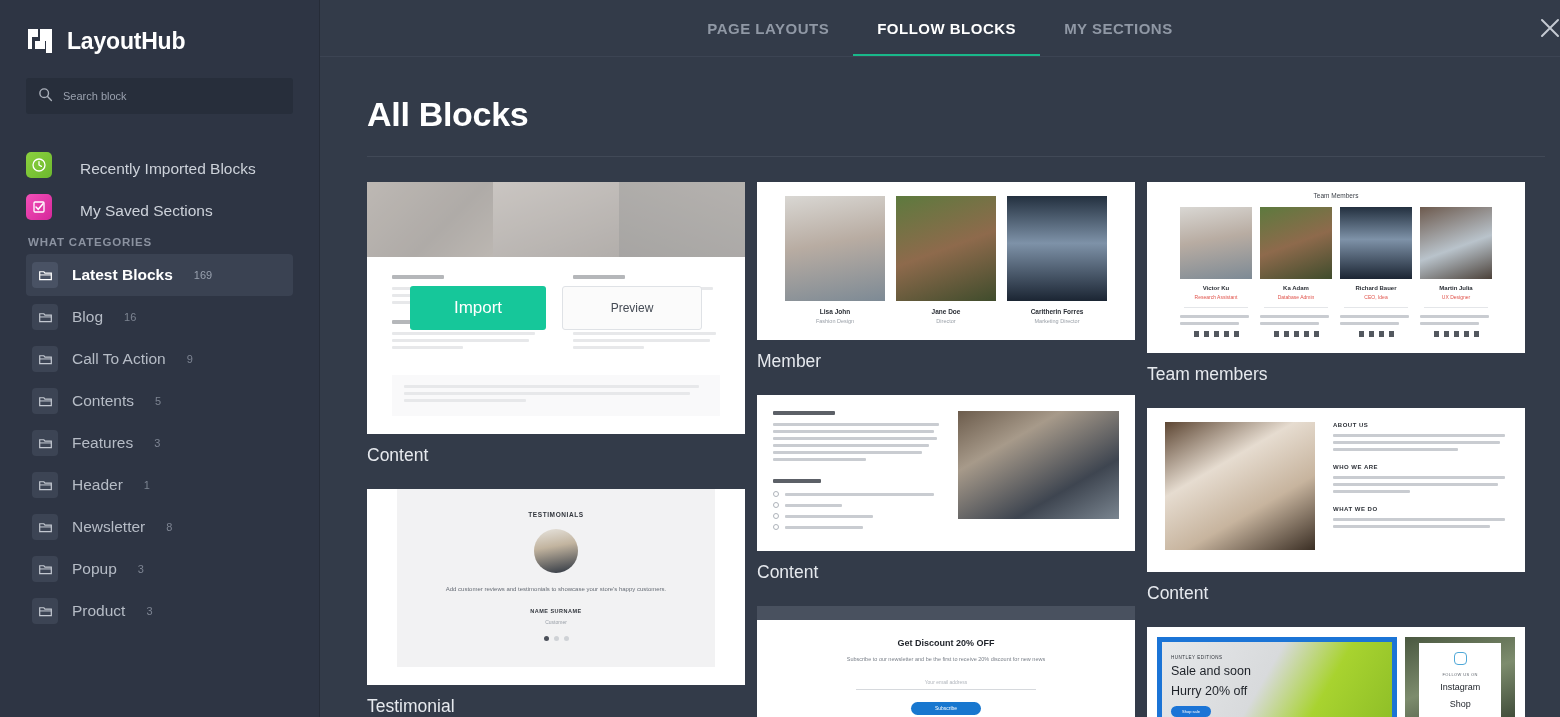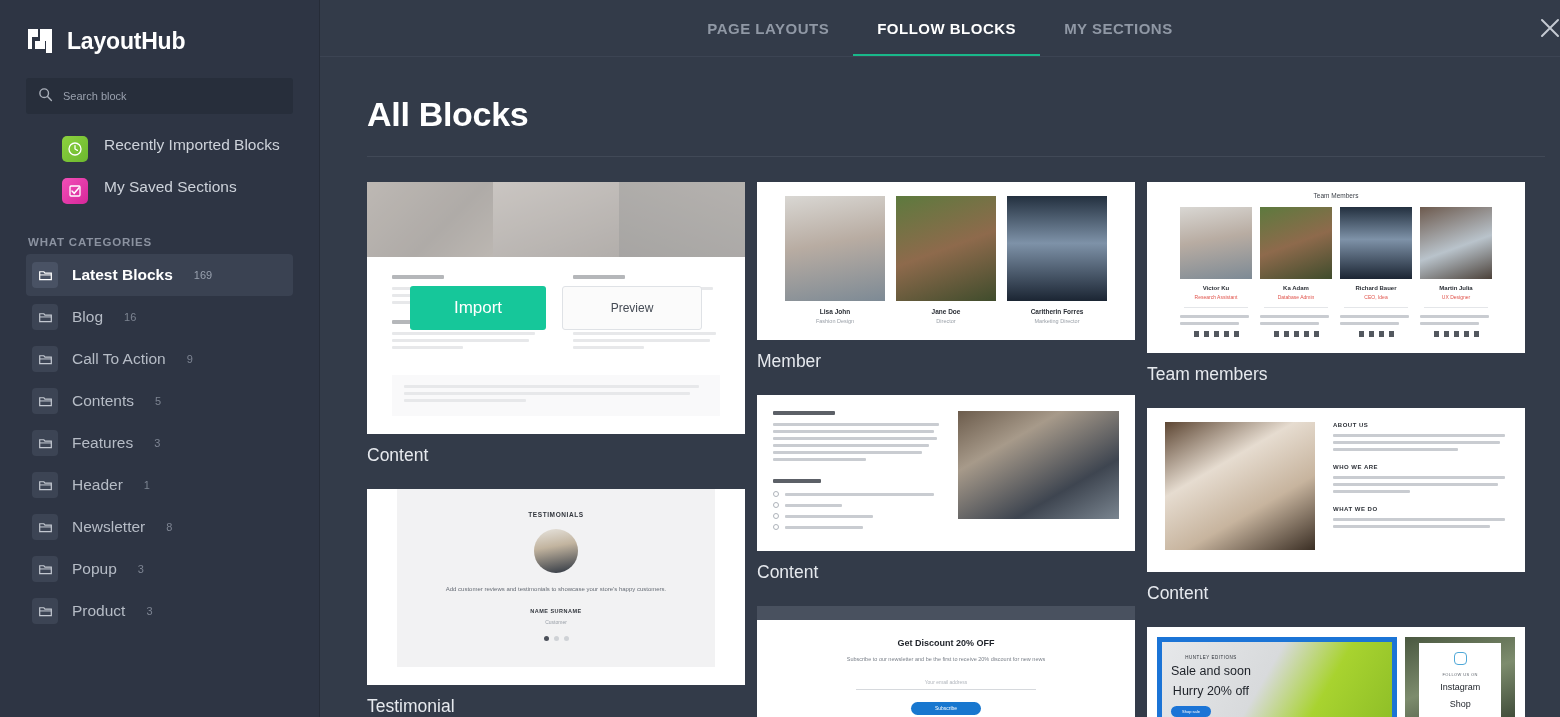--- a/index.html
+++ b/index.html
@@ -27,21 +27,21 @@
     height: 36px; background: #272e3b; border-radius: 3px;
     display: flex; align-items: center; gap: 10px; padding: 0 12px;
   }
   .search-box input {
     background: transparent; border: 0; outline: none;
     color: #ec4899; font-size: 11px; font-family: inherit; width: 100%;
   }
   .search-box input::placeholder { color: #9aa1ae; }
 
   .quick-list { margin-top: 22px; padding: 0 26px; }
-  .quick-item { display: flex; align-items: flex-start; gap: 16px; height: 42px; cursor: pointer; margin-left: 36px; }
+  .quick-item { display: flex; align-items: flex-end; gap: 28px; height: 42px; cursor: pointer; }
   .qi-icon { width: 26px; height: 26px; border-radius: 5px; flex: 0 0 26px; display: flex; align-items: center; justify-content: center; }
   .qi-icon svg { width: 16px; height: 16px; }
   .qi-label { color: #cdd2da; font-size: 15.5px; }
 
   .cat-header { color: #8b92a0; font-size: 11.5px; font-weight: bold; letter-spacing: 0.8px; padding: 16px 0 6px 28px; }
 
   .cat-list { padding: 0 26px; }
   .cat-item {
     display: flex; align-items: center; gap: 14px; height: 42px;
     padding-left: 6px; border-radius: 4px; cursor: pointer;
@@ -176,21 +176,21 @@
   .nl-h { font-size: 9px; font-weight:bold; color:#1d2128; }
   .nl-s { font-size:5.5px; color:#7b818a; margin-top:7px; line-height:1.8; }
   .nl-input { width: 180px; margin: 14px auto 0 auto; border-bottom:1px solid #d6d9dd; padding-bottom:4px; font-size:5px; color:#b0b5bc; }
   .nl-btn { width:70px; height:13px; background:#1877cf; border-radius:7px; margin: 12px auto 0 auto;
             font-size:5px; color:#fff; display:flex; align-items:center; justify-content:center; }
 
   
   .sale { display:flex; gap: 8px; padding: 10px 10px 0 10px; }
   .sale-l { flex: 2.1; border: 5px solid #1b74d6; position: relative; height: 86px; overflow:hidden; }
   .sale-bg { position:absolute; inset:0; background: linear-gradient(120deg,#e6e8ea 0%,#d8dadc 45%,#a8d32f 70%,#8fbf28 100%); }
-  .sale-txt { position:absolute; left: 9px; top: 13px; z-index:2;text-align:center; }
+  .sale-txt { position:absolute; left: 9px; top: 13px; z-index:2; }
   .sale-k { font-size:4.5px; color:#2b2f36; letter-spacing:0.5px; }
   .sale-h { font-size:12.5px; color:#1d2128; line-height:1.35; margin-top:3px; }
   .sale-b { width:40px; height:11px; background:#1b74d6; border-radius:6px; margin-top:6px; font-size:4px; color:#fff; display:flex; align-items:center; justify-content:center; }
   .sale-r { flex: 1; height: 86px; position:relative; background: linear-gradient(160deg,#4a5840 0%,#7d8c6d 50%,#3b4735 100%); overflow:hidden; }
   .ig-card { position:absolute; left: 14px; right: 14px; top: 6px; bottom: 0; background:#fff; text-align:center; padding-top: 9px; }
   .ig-ico { width:13px; height:13px; border-radius:4px; border:1.5px solid #4fa8d8; margin: 0 auto; }
   .ig-k { font-size:4px; color:#5e646c; margin-top:7px; letter-spacing:0.4px; }
   .ig-h { font-size:9px; color:#1d2128; margin-top:5px; line-height:1.3; }
 </style>
 </head>

